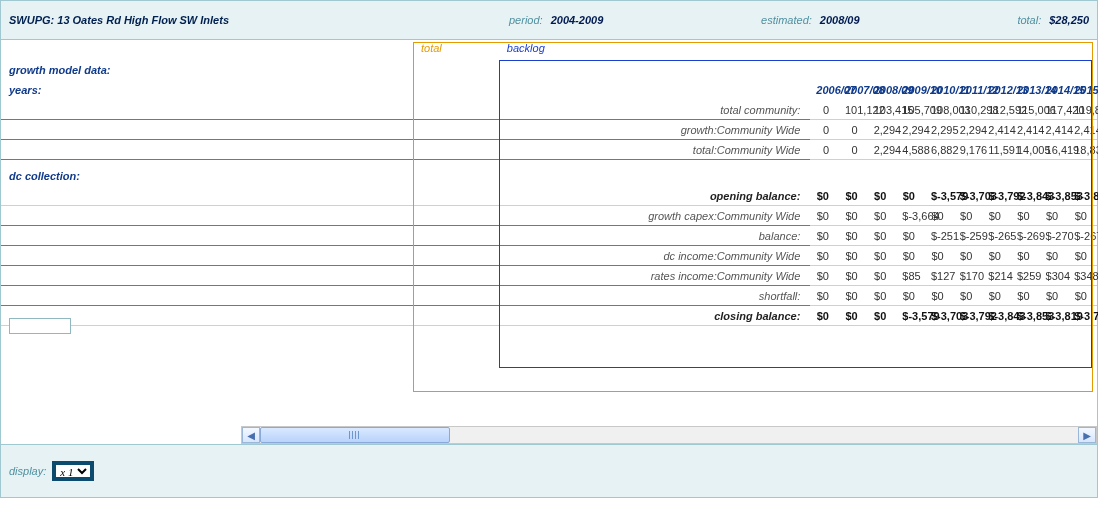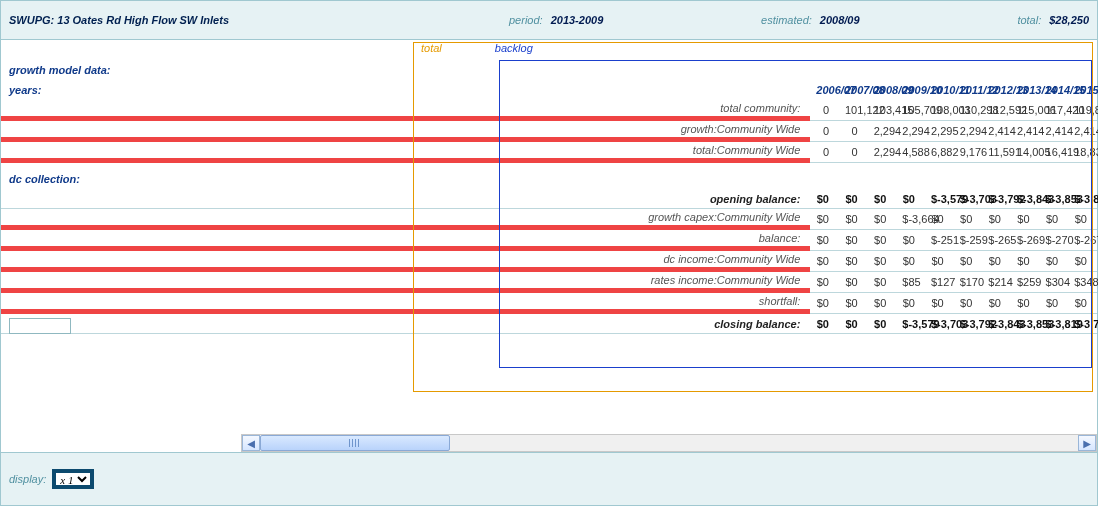--- a/index.html
+++ b/index.html
@@ -38,41 +38,41 @@
   position: relative;
   padding-top: 2px;
 }
 .tabs {
   position: absolute;
   top: 2px;
   left: 420px;
   font-style: italic;
 }
 .tabs .growth { color: #e59a00; margin-right: 50px; }
-.tabs .backlog { color: #1a3fcc; }
+.tabs .backlog { color: #1a3fcc; margin-left: 12px; }
 
 .grid-wrap {
   position: relative;
   padding-top: 18px;
 }
 table {
   border-collapse: separate;
   border-spacing: 0;
   width: 100%;
   table-layout: fixed;
 }
 td, th { padding: 2px 6px; height: 20px; vertical-align: middle; }
 .labelcol {
   width: 240px;
   text-align: left;
   padding-left: 8px;
 }
 .labelcol.section { color: #103a8a; font-weight: bold; font-style: italic; }
 .labelcol.years  { color: #103a8a; font-weight: bold; font-style: italic; }
-.labelcol.row    { color: #555; text-align: right; padding-right: 10px; border-bottom:5px solid #ef4444; font-style: italic;}
+.labelcol.row    { color: #555; text-align: right; padding-right: 10px; border-bottom:1px solid #ef4444; font-style: italic;}
 .labelcol.bold   { color: #222; font-weight: bold; text-align: right; padding-right:10px; border-bottom:1px solid #bdd7dc; font-style: italic;}
 
 .yearcell { width: 85px; text-align: right; color: #103a8a; font-weight: bold; font-style: italic; padding-right: 10px;}
 .cell  { width: 85px; text-align: right; padding-right: 10px; border-bottom:1px solid #bdd7dc; color:#333; }
 .cell.bold { font-weight: bold; color:#111; }
 .cell.nobord { border-bottom: none; }
 
 tr.spacer td { height: 6px; border: none; }
 
 .growth-box {
@@ -153,21 +153,21 @@
 }
 </style>
 </head>
 <body>
 
 <div class="container">
   <div class="header">
     <span class="title">SWUPG: 13 Oates Rd High Flow SW Inlets</span>
     <span class="kv">
         <span class="klabel">period:</span>
-    <span class="kval">2013-2009</span>
+    <span class="kval">2004-2009</span>
       </span>
     <span class="sp1"></span>
     <span class="kv">
         <span class="klabel">estimated:</span>
     <span class="kval">2008/09</span>
       </span>
     <span class="sp1"></span>
     <span class="kv">
         <span class="klabel">total:</span>
     <span class="kval">$28,250</span>

